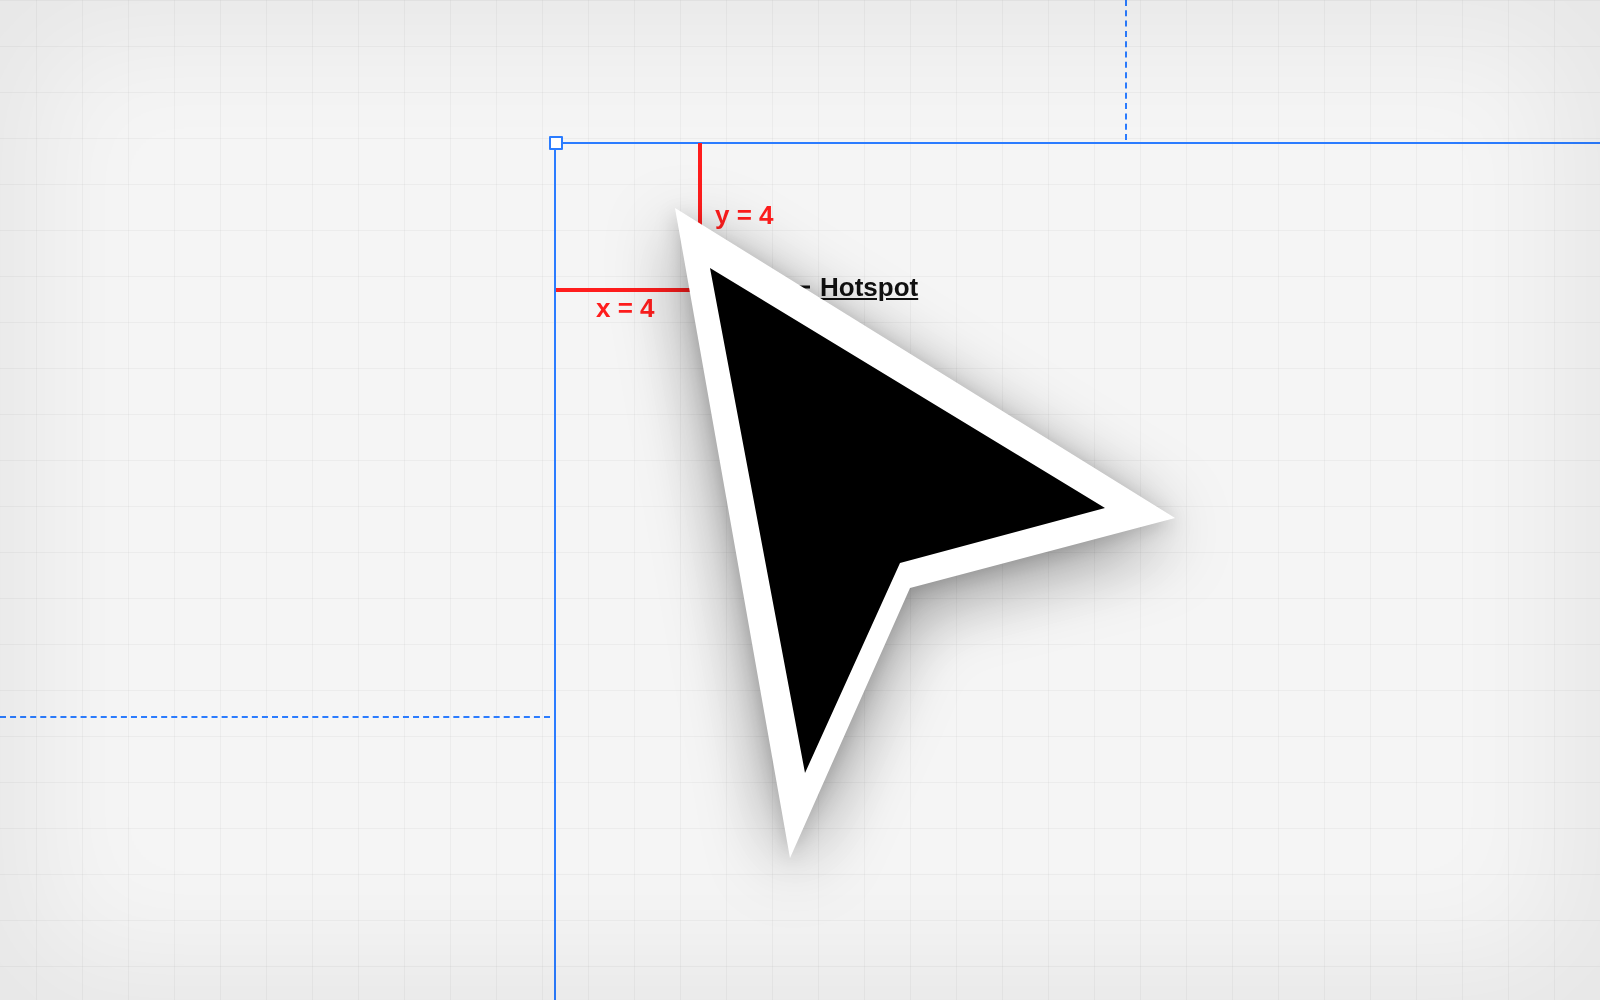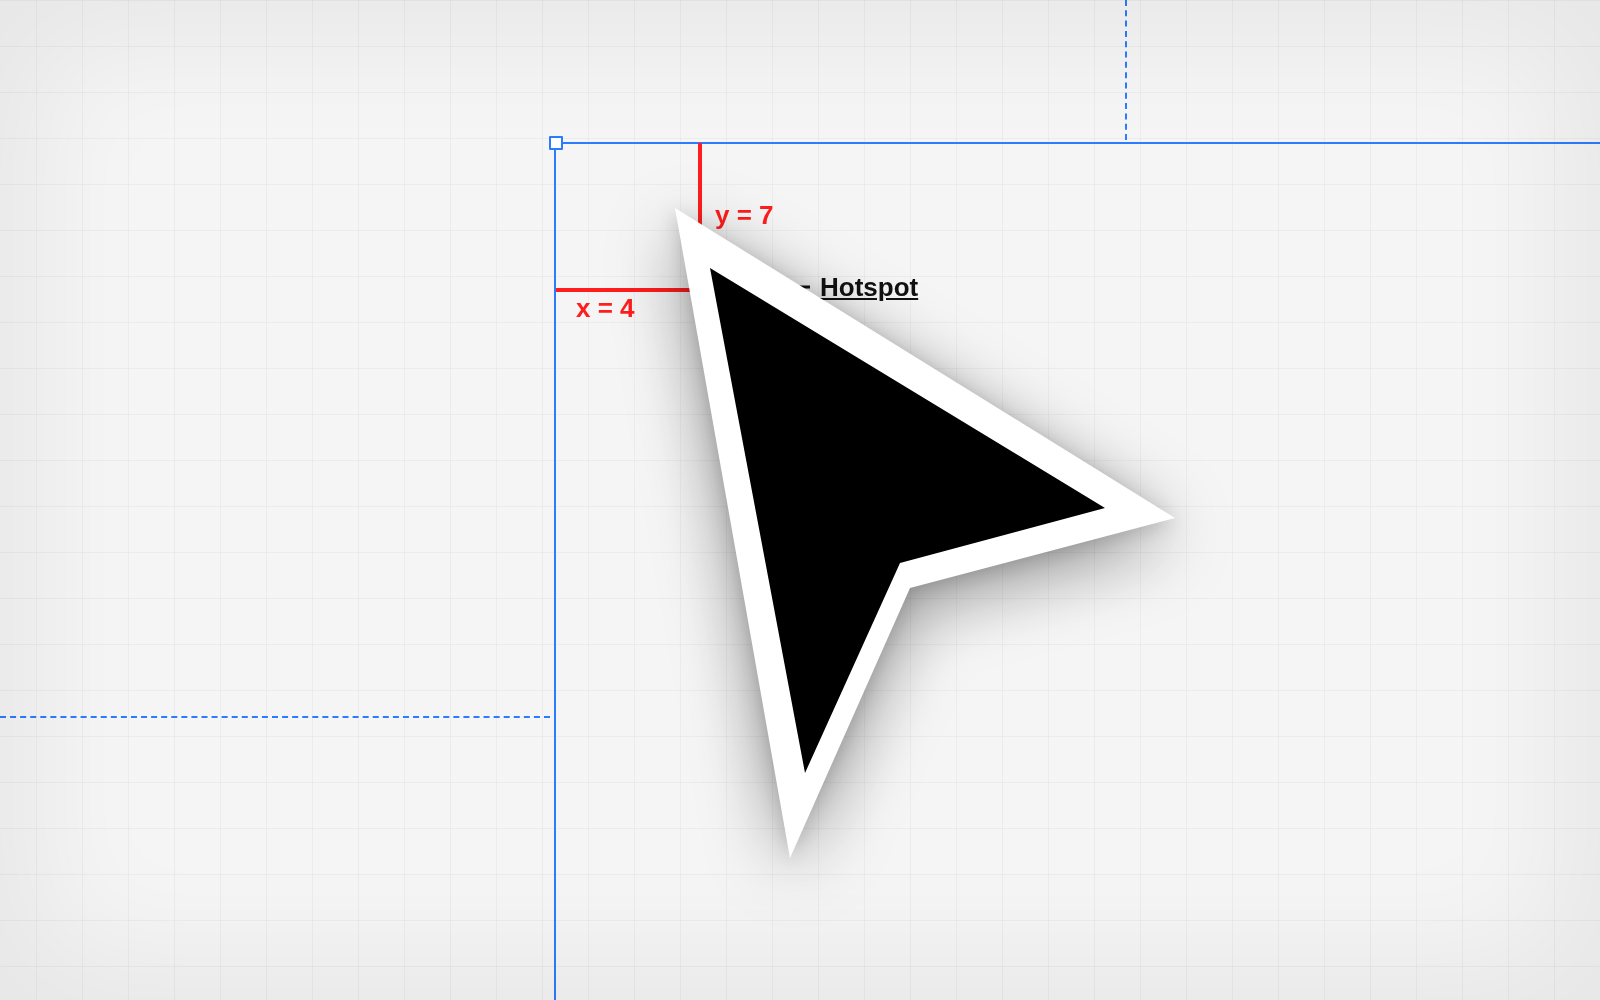--- a/index.html
+++ b/index.html
@@ -88,22 +88,22 @@
   <div class="guide-line-v" style="left:1125px; top:0; height:140px;"></div>
 
   <div class="selection-line" style="left:555px; top:142px; width:1045px; height:2px;"></div>
   <div class="selection-line" style="left:554px; top:143px; width:2px; height:857px;"></div>
 
   <div class="selection-handle" style="left:556px; top:143px;"></div>
 
   <div class="measure-line" style="left:698px; top:143px; width:4px; height:148px;"></div>
   <div class="measure-line" style="left:556px; top:288px; width:146px; height:4px;"></div>
 
-  <div class="label red" style="left:715px; top:200px;">y = 7</div>
-  <div class="label red" style="left:576px; top:293px;">x = 4</div>
+  <div class="label red" style="left:715px; top:200px;">y = 4</div>
+  <div class="label red" style="left:596px; top:293px;">x = 4</div>
   <div class="label" style="left:820px; top:272px;text-decoration:underline;">Hotspot</div>
 
   <svg class="hotspot-arrow" style="left:710px; top:270px; width:110px; height:30px;" viewBox="0 0 110 30">
     <line x1="100" y1="17" x2="12" y2="17" stroke="#111" stroke-width="3"></line>
     <polygon points="2,17 18,10 18,24" fill="#111"></polygon>
   </svg>
 
   <div class="cursor-shadow" style="left:635px; top:208px;">
     <svg width="560" height="660" viewBox="0 0 560 660">
 

